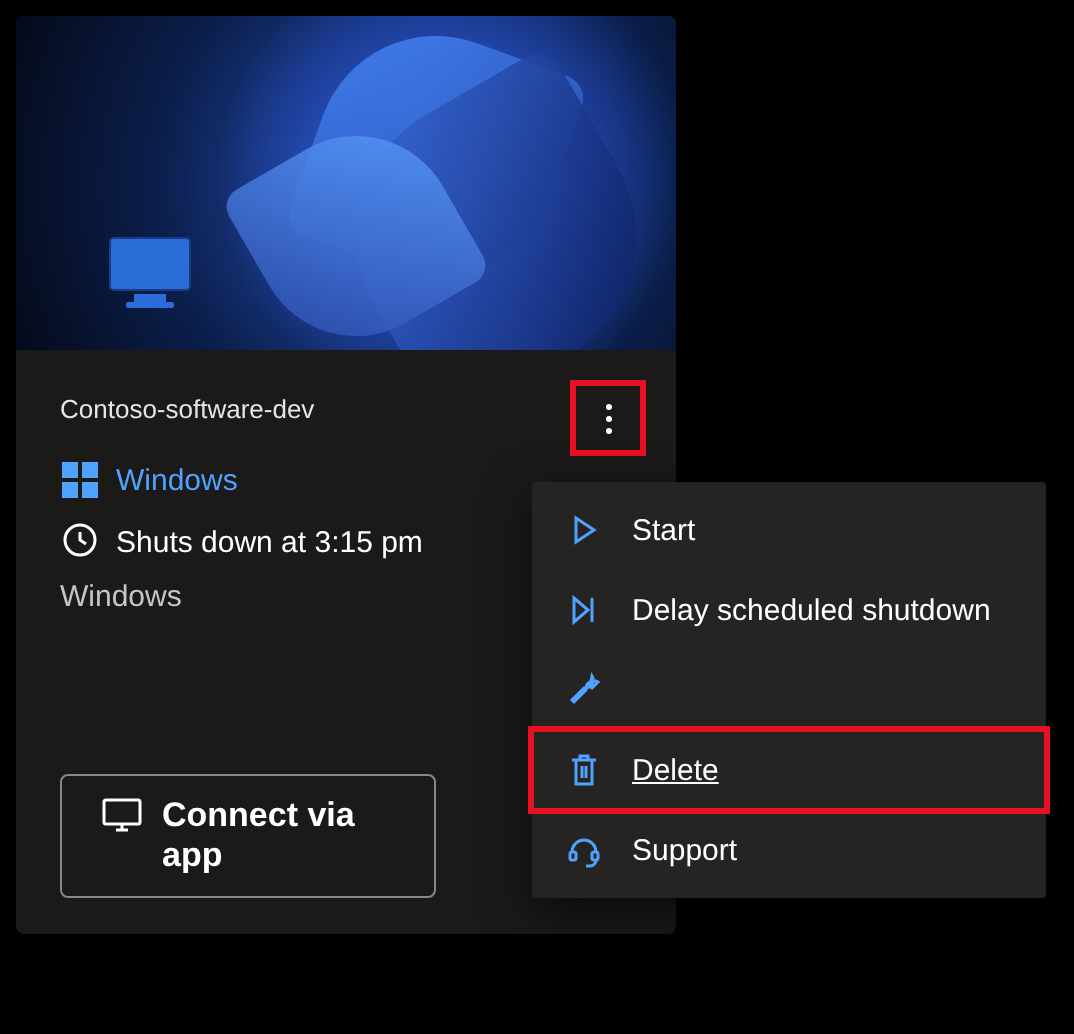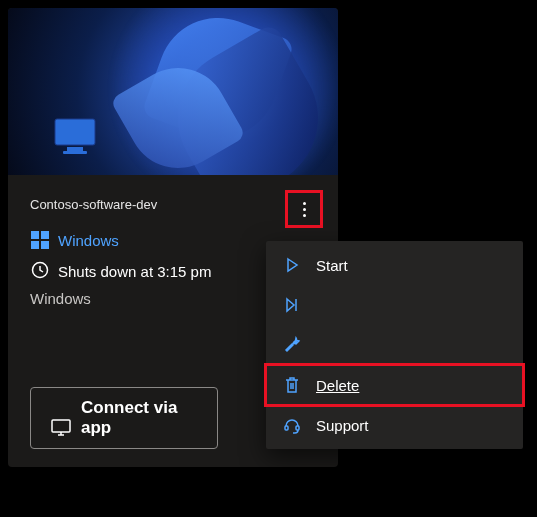--- a/index.html
+++ b/index.html
@@ -107,21 +107,21 @@
       font-size: 15px;
       color: #c8c6c4;
       margin-top: 10px;
     }
     .connect-btn {
       margin-top: 80px;
       border: 1px solid #8a8886;
       border-radius: 4px;
       padding: 10px 20px;
       display: flex;
-      align-items: flex-end;
+      align-items: flex-start;
       justify-content: center;
       gap: 10px;
       font-size: 17px;
       font-weight: 600;
       cursor: pointer;
       width: 188px;
     }
     .context-menu {
       position: absolute;
       left: 266px;
@@ -233,20 +233,21 @@
     </span>
     <span>Start</span>
   </div>
   <div class="menu-item">
     <span class="menu-icon">
       <svg width="16" height="16" viewBox="0 0 16 16" fill="none" stroke="#4fa3ff" stroke-width="1.5">
         <path d="M3 2 L10 8 L3 14 Z"></path>
         <path d="M12 2 L12 14"></path>
       </svg>
     </span>
+    <span>Delay scheduled shutdown</span>
   </div>
   <div class="menu-item">
     <span class="menu-icon">
       <svg width="18" height="18" viewBox="0 0 18 18" fill="none" stroke="#4fa3ff" stroke-width="1.5">
         <path d="M13 2 a4 4 0 0 1 -4 6 L3 14 l1 1 6-6 a4 4 0 0 1 6-4 l-3 3 -1-1 z"></path>
       </svg>
     </span>
   </div>
   <div class="menu-item delete-highlight">
     <span class="menu-icon">

